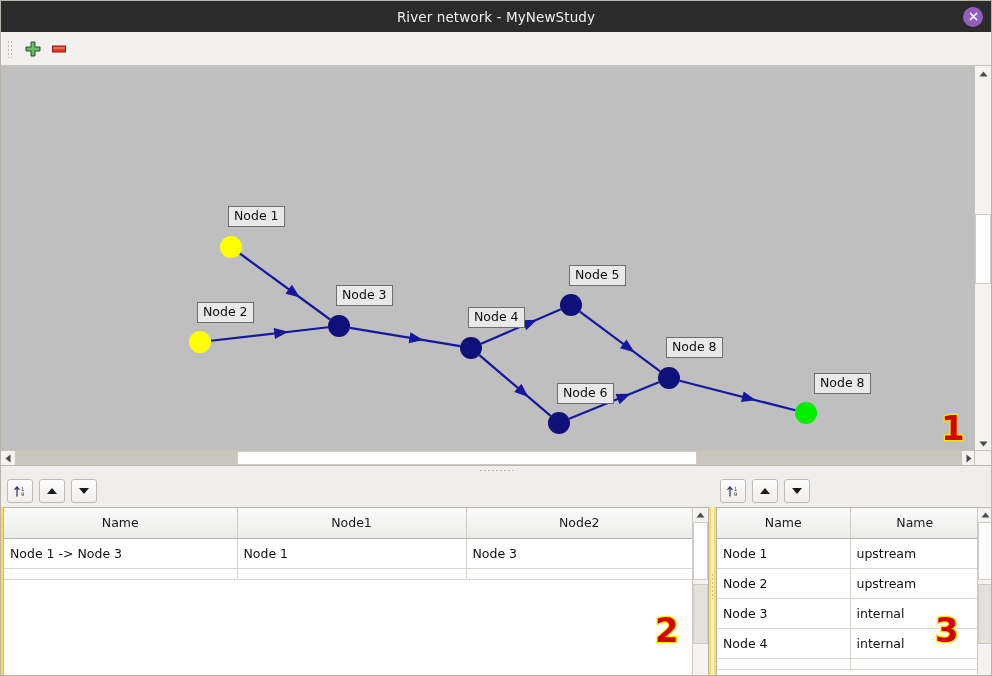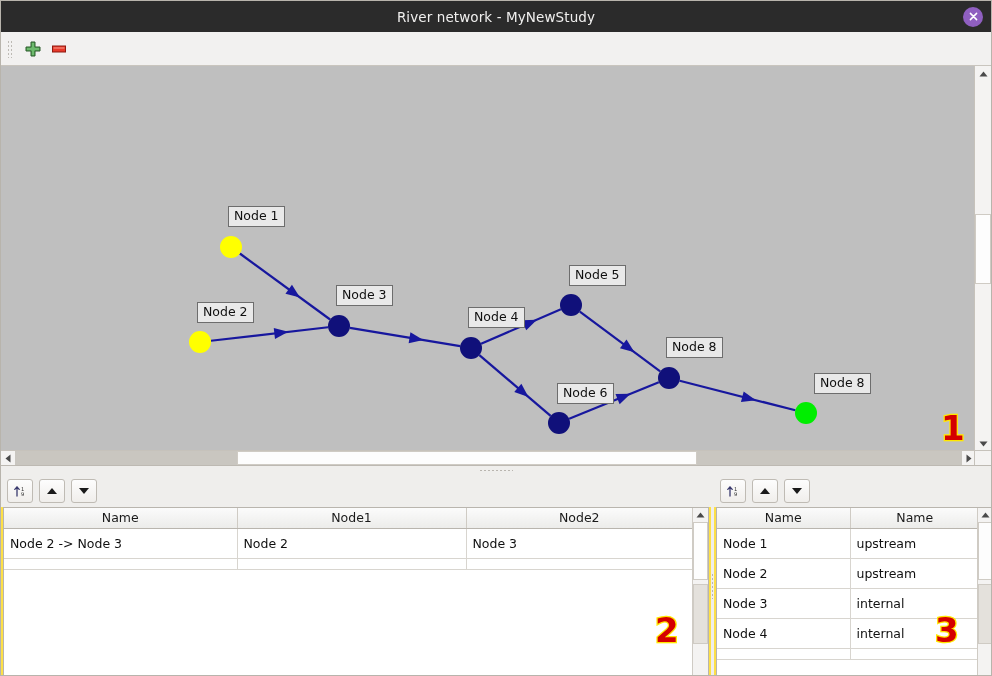--- a/index.html
+++ b/index.html
@@ -179,21 +179,21 @@
   }
   .table-scrollarea { flex: 1; overflow: hidden; }
   table { border-collapse: collapse; width: 100%; table-layout: fixed; }
   thead th {
     background: linear-gradient(#fbfbfb, #ececea);
     border-bottom: 1px solid #b9b5ae;
     border-right: 1px solid #cfcbc4;
     font-weight: normal;
     font-size: 12.5px;
     color: #1a1a1a;
-    height: 20px;
+    height: 30px;
     text-align: center;
   }
   thead th:last-child { border-right: none; }
   tbody td {
     border-bottom: 1px solid #d8d5cf;
     border-right: 1px solid #d8d5cf;
     font-size: 12.5px;
     color: #101010;
     height: 30px;
     padding-left: 6px;
@@ -368,22 +368,22 @@
               </colgroup>
             <thead>
                 <tr id="reaches-head">
                   <th>Name</th>
                   <th>Node1</th>
                   <th>Node2</th>
                 </tr>
               </thead>
             <tbody id="reaches-body">
                 <tr>
-                  <td>Node 2 -&gt; Node 3</td>
-                  <td>Node 2</td>
+                  <td>Node 1 -&gt; Node 3</td>
+                  <td>Node 1</td>
                   <td>Node 3</td>
                 </tr>
                 <tr class="partial">
                   <td></td>
                   <td></td>
                   <td></td>
                 </tr>
               </tbody>
           </table>
         </div>

